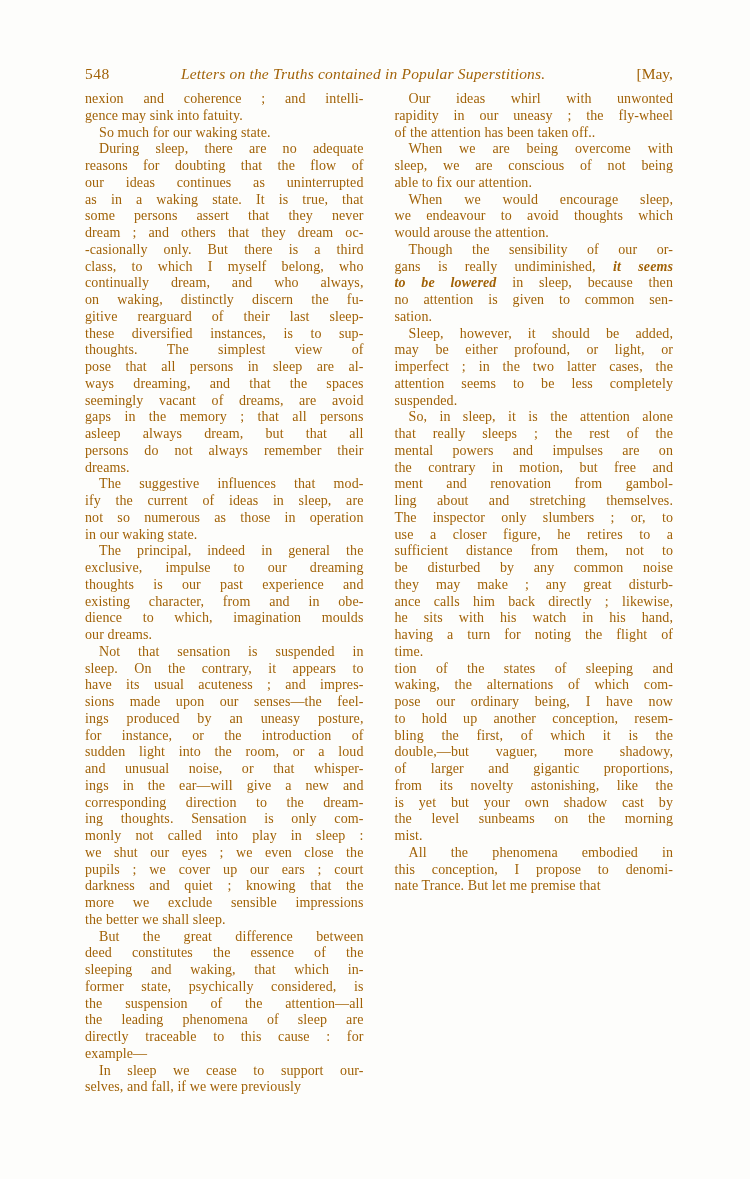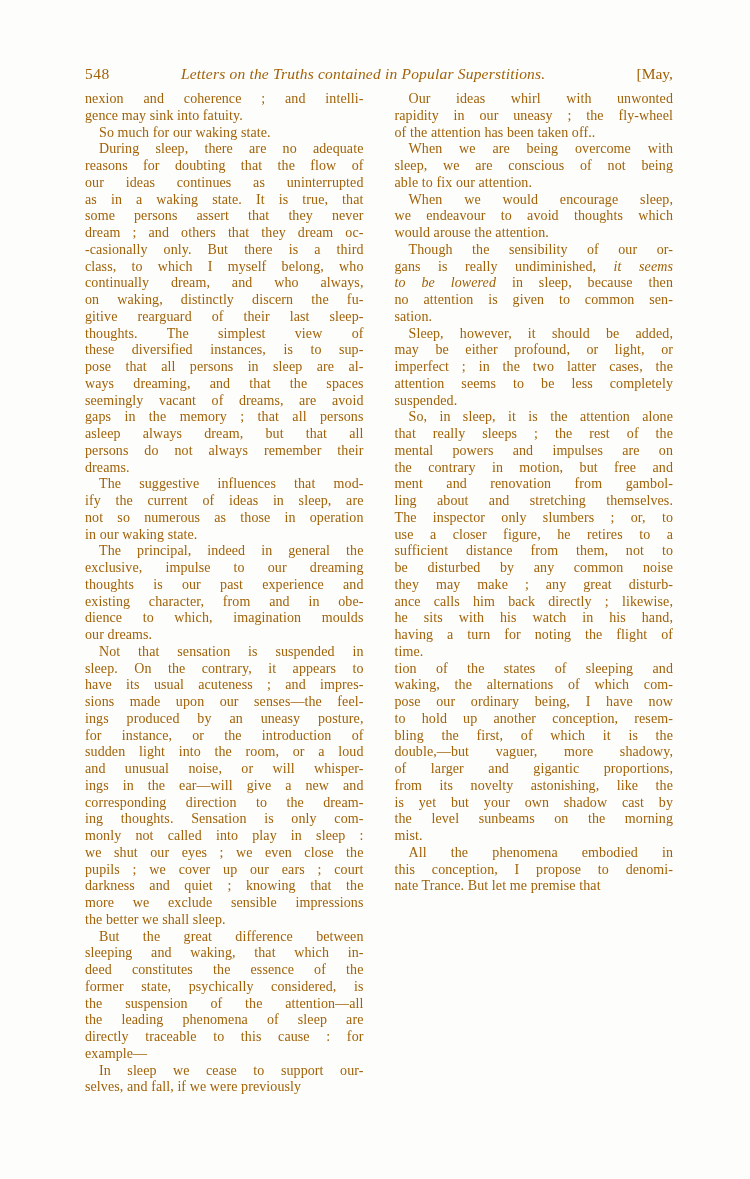--- a/index.html
+++ b/index.html
@@ -68,20 +68,21 @@
     white-space: nowrap; 
   }
   .line.last {
     text-align-last: left;
   }
   .line.first {
     text-indent: 14px;
   }
   .line i {
     font-style: italic;
+    font-weight: bold;
   }
 </style>
 </head>
 <body>
 
 <div id="page" style="background: rgb(253, 253, 251); color: #a16207;">
 
   <div id="running-head">
     <span id="page-number">548</span>
     <span id="head-title">Letters on the Truths contained in Popular Superstitions.</span>
@@ -102,22 +103,22 @@
           <div class="line">reasons for doubting that the flow of</div>
           <div class="line">our ideas continues as uninterrupted</div>
           <div class="line">as in a waking state. It is true, that</div>
           <div class="line">some persons assert that they never</div>
           <div class="line">dream ; and others that they dream oc-</div>
           <div class="line">-casionally only. But there is a third</div>
           <div class="line">class, to which I myself belong, who</div>
           <div class="line">continually dream, and who always,</div>
           <div class="line">on waking, distinctly discern the fu-</div>
           <div class="line">gitive rearguard of their last sleep-</div>
+          <div class="line">these diversified instances, is to sup-</div>
           <div class="line">thoughts. The simplest view of</div>
-          <div class="line">these diversified instances, is to sup-</div>
           <div class="line">pose that all persons in sleep are al-</div>
           <div class="line">ways dreaming, and that the spaces</div>
           <div class="line">seemingly vacant of dreams, are avoid</div>
           <div class="line">gaps in the memory ; that all persons</div>
           <div class="line">asleep always dream, but that all</div>
           <div class="line">persons do not always remember their</div>
           <div class="line last">dreams.</div>
         </div>
         <div class="para">
           <div class="line first">The suggestive influences that mod-</div>
@@ -134,35 +135,35 @@
           <div class="line last">our dreams.</div>
         </div>
         <div class="para">
           <div class="line first">Not that sensation is suspended in</div>
           <div class="line">sleep. On the contrary, it appears to</div>
           <div class="line">have its usual acuteness ; and impres-</div>
           <div class="line">sions made upon our senses—the feel-</div>
           <div class="line">ings produced by an uneasy posture,</div>
           <div class="line">for instance, or the introduction of</div>
           <div class="line">sudden light into the room, or a loud</div>
-          <div class="line">and unusual noise, or will whisper-</div>
+          <div class="line">and unusual noise, or that whisper-</div>
           <div class="line">ings in the ear—will give a new and</div>
           <div class="line">corresponding direction to the dream-</div>
           <div class="line">ing thoughts. Sensation is only com-</div>
           <div class="line">monly not called into play in sleep :</div>
           <div class="line">we shut our eyes ; we even close the</div>
           <div class="line">pupils ; we cover up our ears ; court</div>
           <div class="line">darkness and quiet ; knowing that the</div>
           <div class="line">more we exclude sensible impressions</div>
           <div class="line last">the better we shall sleep.</div>
         </div>
         <div class="para">
           <div class="line first">But the great difference between</div>
+          <div class="line">deed constitutes the essence of the</div>
           <div class="line">sleeping and waking, that which in-</div>
-          <div class="line">deed constitutes the essence of the</div>
           <div class="line">former state, psychically considered, is</div>
           <div class="line">the suspension of the attention—all</div>
           <div class="line">the leading phenomena of sleep are</div>
           <div class="line">directly traceable to this cause : for</div>
           <div class="line last">example—</div>
         </div>
         <div class="para">
           <div class="line first">In sleep we cease to support our-</div>
           <div class="line last">selves, and fall, if we were previously</div>
         </div>

